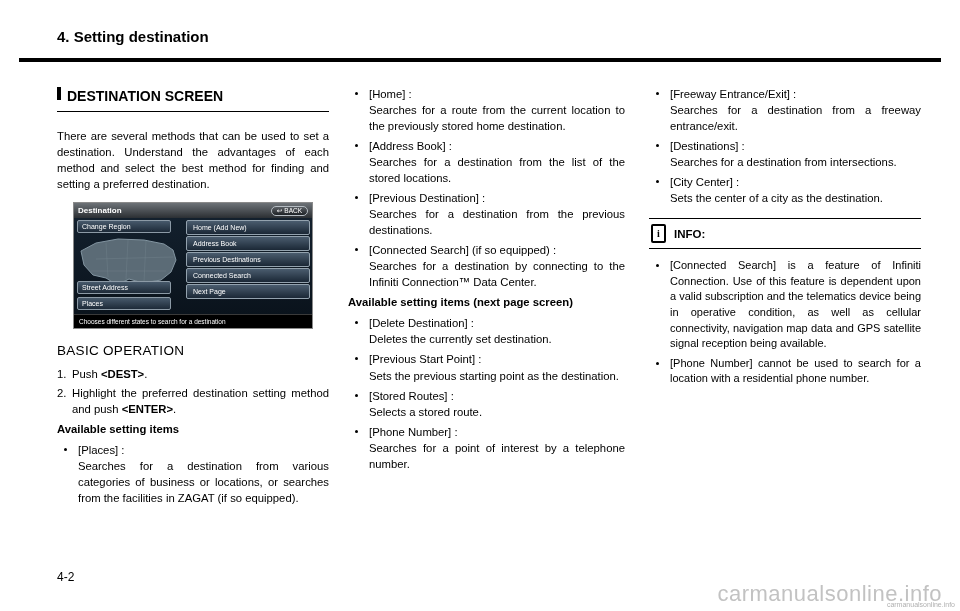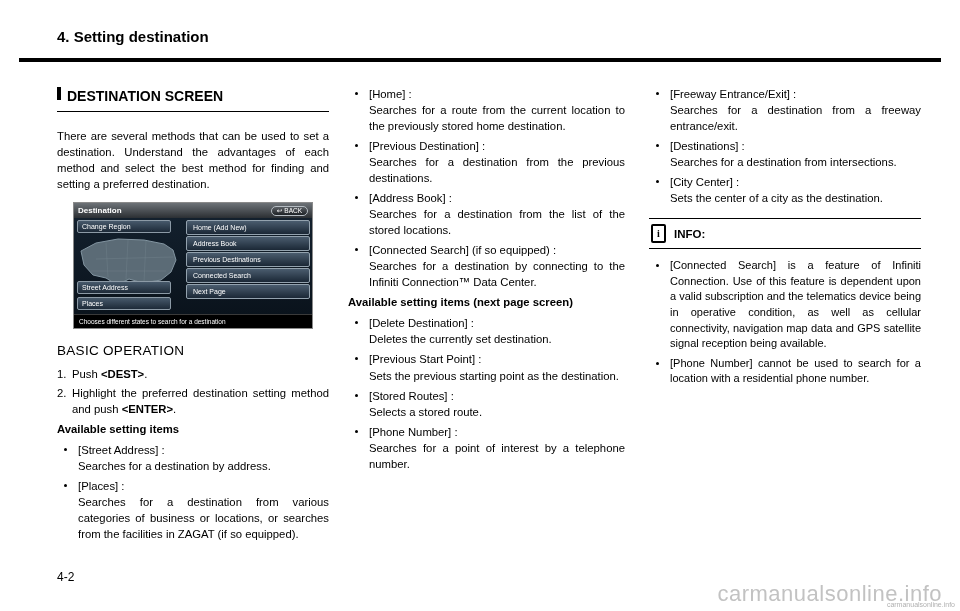--- a/index.html
+++ b/index.html
@@ -113,45 +113,40 @@
     </div>
     <div class="step just">
       <span class="step-num">2.</span>
       <span><span>Highlight the preferred destination setting method and push </span><b>&lt;ENTER&gt;</b><span>.</span></span>
     </div>
 
     <div class="bold-title">Available setting items</div>
 
     <div class="item">
       <span class="dot"></span>
-      <div>[Street Address] :</div>
-      <div class="just">Searches for a destination by address.</div>
-    </div>
-    <div class="item">
-      <span class="dot"></span>
       <div>[Places] :</div>
       <div class="just">Searches for a destination from various categories of business or locations, or searches from the facilities in ZAGAT (if so equipped).</div>
     </div>
   </div>
 
   <div class="col col2">
     <div class="item">
       <span class="dot"></span>
       <div>[Home] :</div>
       <div class="just">Searches for a route from the current location to the previously stored home destination.</div>
     </div>
     <div class="item">
       <span class="dot"></span>
+      <div>[Address Book] :</div>
+      <div class="just">Searches for a destination from the list of the stored locations.</div>
+    </div>
+    <div class="item">
+      <span class="dot"></span>
       <div>[Previous Destination] :</div>
       <div class="just">Searches for a destination from the previous destinations.</div>
-    </div>
-    <div class="item">
-      <span class="dot"></span>
-      <div>[Address Book] :</div>
-      <div class="just">Searches for a destination from the list of the stored locations.</div>
     </div>
     <div class="item">
       <span class="dot"></span>
       <div>[Connected Search] (if so equipped) :</div>
       <div class="just">Searches for a destination by connecting to the Infiniti Connection™ Data Center.</div>
     </div>
 
     <div class="bold-title">Available setting items (next page screen)</div>
 
     <div class="item">

